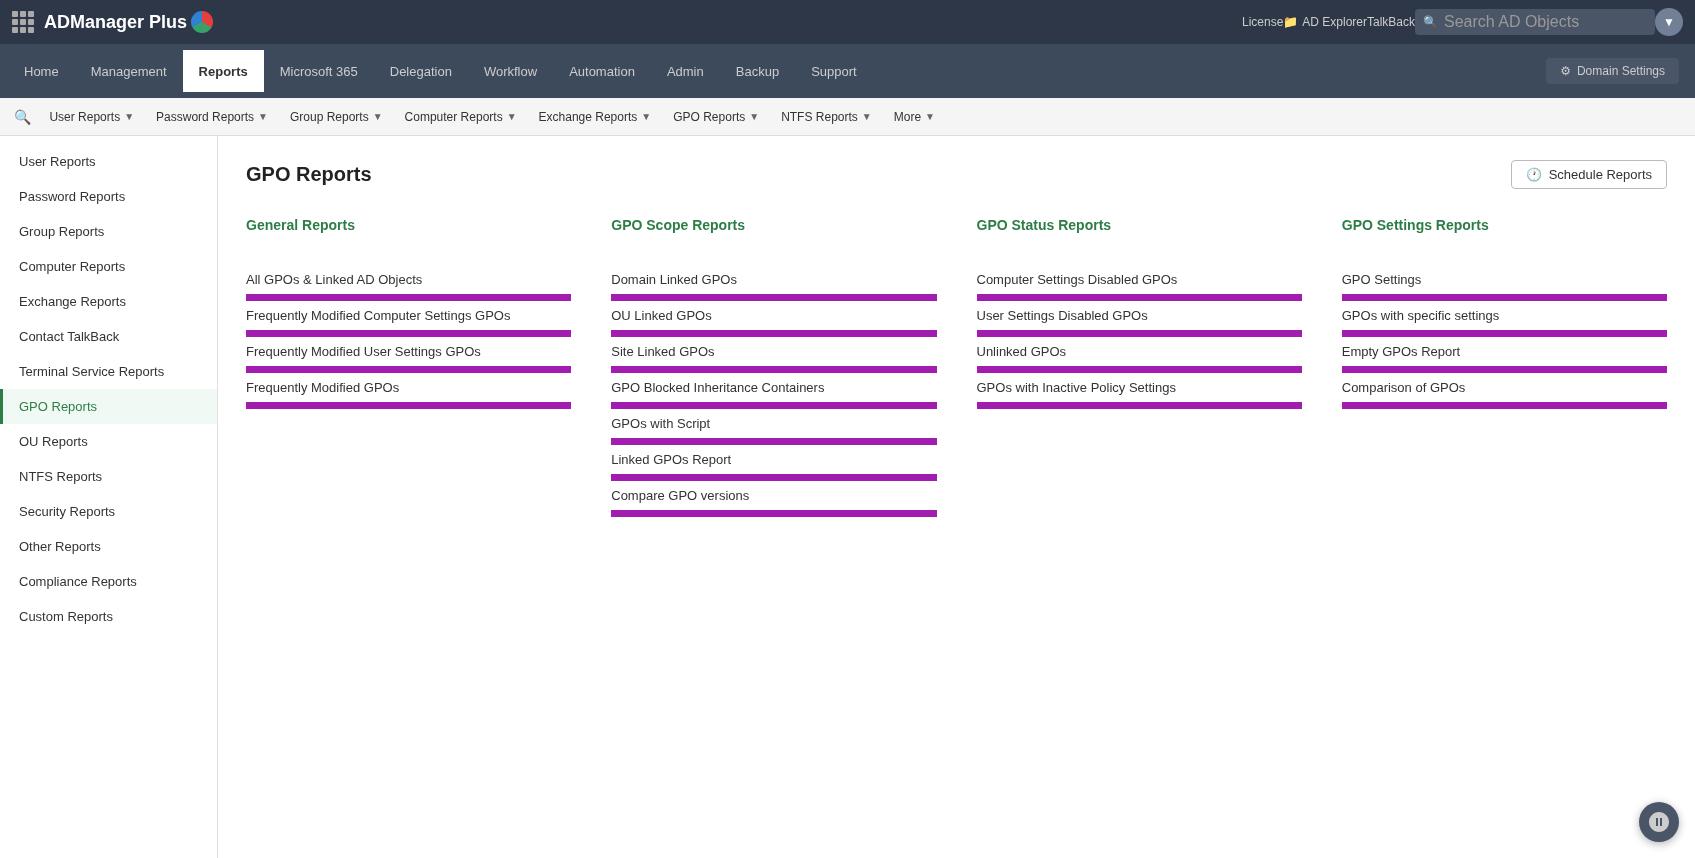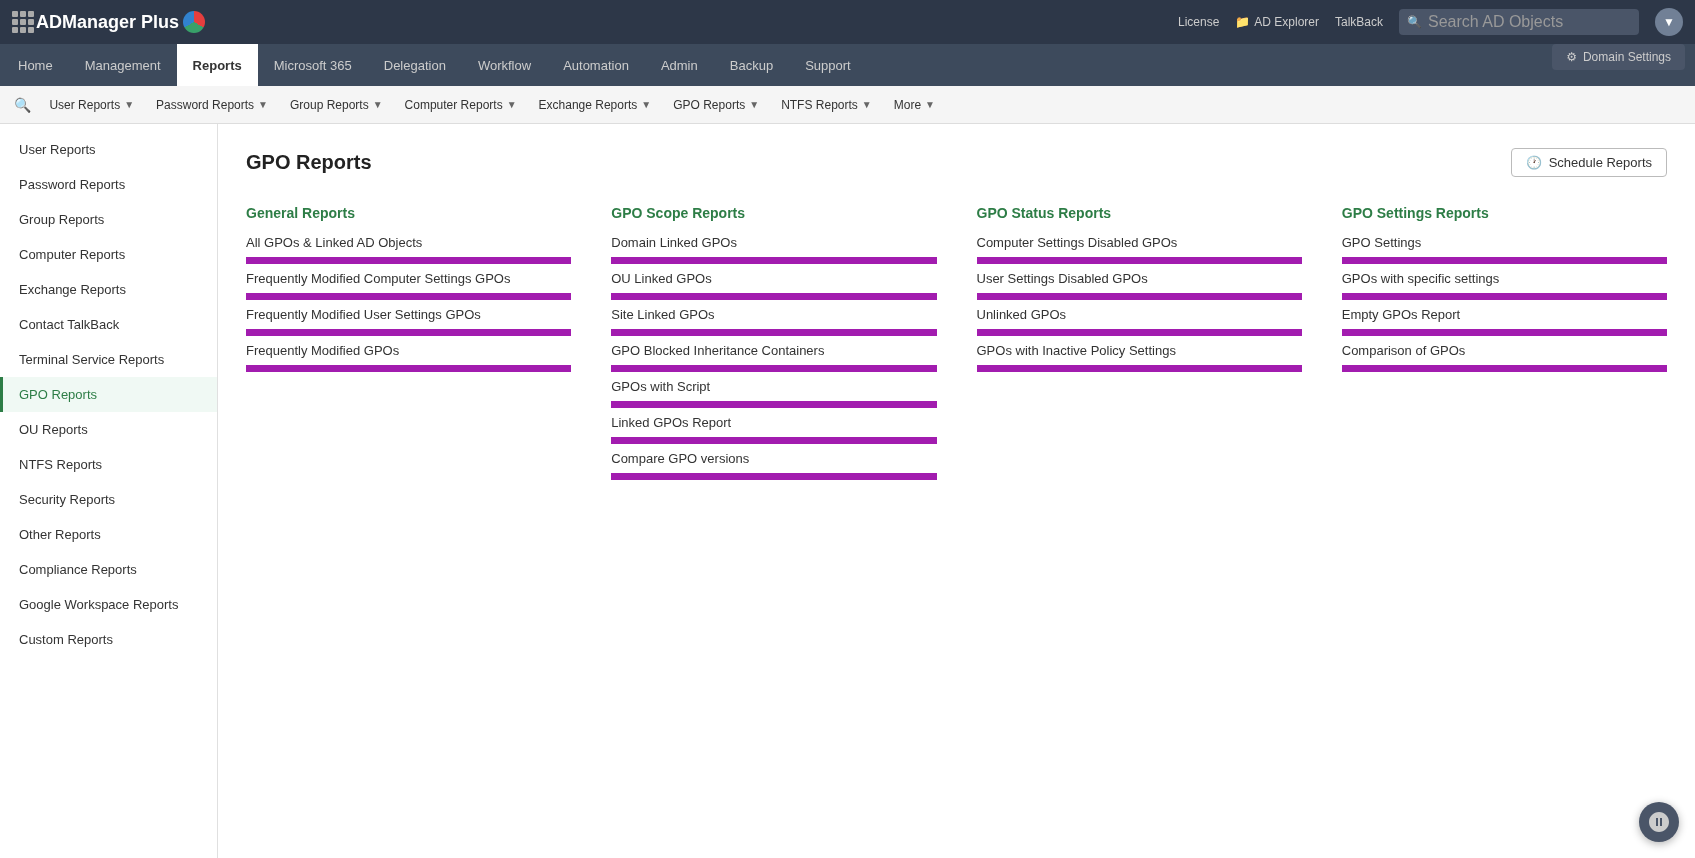--- a/index.html
+++ b/index.html
@@ -10,21 +10,21 @@
       background: #2d3748;
       display: flex;
       align-items: center;
       justify-content: space-between;
       padding: 0 12px;
       height: 44px;
     }
     .top-header-left {
       display: flex;
       align-items: center;
-      gap: 2px;
+      gap: 10px;
     }
     .grid-icon {
       display: grid;
       grid-template-columns: repeat(3,6px);
       gap: 2px;
       cursor: pointer;
     }
     .grid-icon span {
       width: 6px; height: 6px;
       background: #aaa;
@@ -40,21 +40,20 @@
     }
     .logo-circle {
       width: 22px; height: 22px;
       border-radius: 50%;
       background: conic-gradient(#e53e3e 0deg 120deg, #38a169 120deg 240deg, #3182ce 240deg 360deg);
       display: inline-block;
     }
     .top-header-right {
       display: flex;
       align-items: center;
-      gap: 16px;
     }
     .top-link {
       color: #ccc;
       font-size: 12px;
       cursor: pointer;
       text-decoration: none;
     }
     .ad-explorer-link {
       display: flex;
       align-items: center;
@@ -89,22 +88,23 @@
       display: flex; align-items: center; justify-content: center;
       color: #fff;
       font-size: 12px;
       cursor: pointer;
     }
 
     
     .nav-bar {
       background: #3d4a5c;
       display: flex;
-      height: 42px;
-      padding: 0 2px;
+      align-items: center;
+      height: 54px;
+      padding: 0 8px;
     }
     .nav-item {
       padding: 0 16px;
       height: 42px;
       display: flex;
       align-items: center;
       color: #ccc;
       font-size: 13px;
       cursor: pointer;
       white-space: nowrap;
@@ -223,21 +223,21 @@
     .reports-grid {
       display: grid;
       grid-template-columns: repeat(4, 1fr);
       gap: 0 40px;
     }
     .report-section { }
     .report-section-title {
       font-size: 14px;
       font-weight: bold;
       color: #2d7d46;
-      margin-bottom: 3px;
+      margin-bottom: 28px;
       padding-bottom: 4px;
     }
     .report-link {
       display: block;
       padding: 7px 0;
       font-size: 13px;
       color: #333;
       cursor: pointer;
       border-bottom: 7px solid #a21caf;
       text-decoration: none;
@@ -360,21 +360,20 @@
     <div class="sidebar-item">Computer Reports</div>
     <div class="sidebar-item">Exchange Reports</div>
     <div class="sidebar-item">Contact TalkBack</div>
     <div class="sidebar-item">Terminal Service Reports</div>
     <div class="sidebar-item active">GPO Reports</div>
     <div class="sidebar-item">OU Reports</div>
     <div class="sidebar-item">NTFS Reports</div>
     <div class="sidebar-item">Security Reports</div>
     <div class="sidebar-item">Other Reports</div>
     <div class="sidebar-item">Compliance Reports</div>
-    <div class="sidebar-item">Google Workspace Reports</div>
     <div class="sidebar-item">Custom Reports</div>
   </div>
 
   <div class="main-content">
     <div class="page-header">
       <h1 class="page-title">GPO Reports</h1>
       <button class="schedule-btn">
         <span>🕐</span>
         <span>Schedule Reports</span>
       </button>

